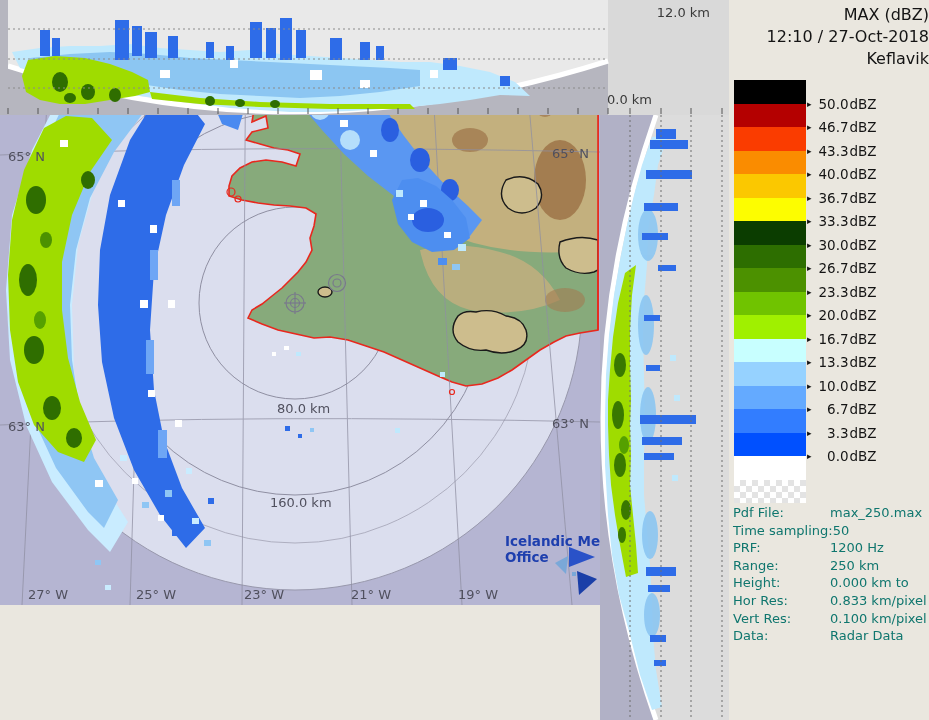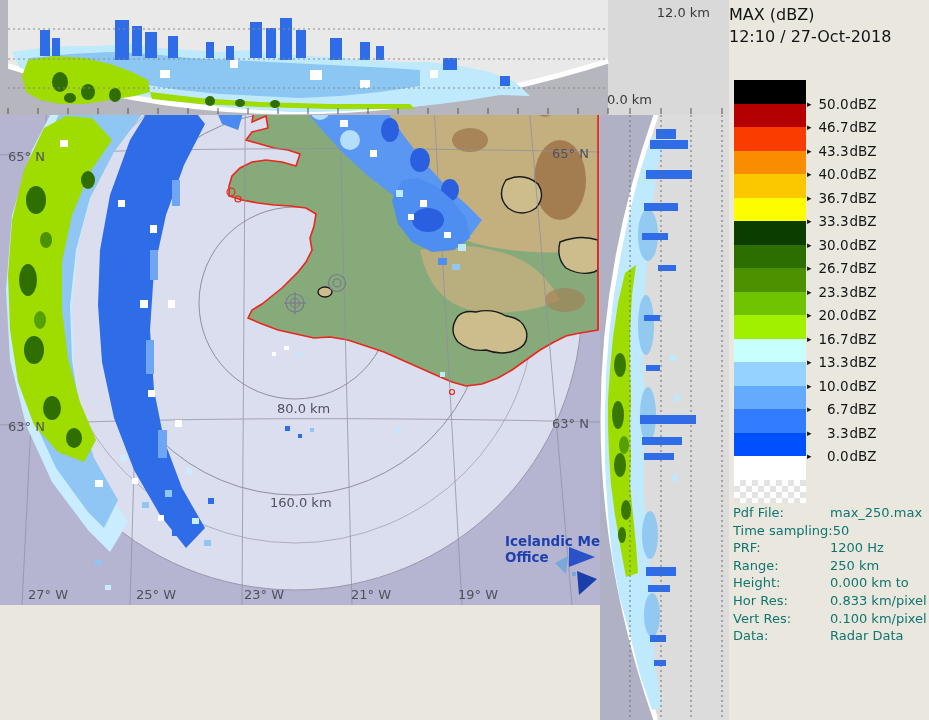--- a/index.html
+++ b/index.html
@@ -7,21 +7,21 @@
        font-family:"DejaVu Sans","Liberation Sans",sans-serif;background:#eae7df;}
   .panel{position:absolute;background:#d9d9d9;}
   #top-panel{left:0;top:0;width:729px;height:92px;}
   #map{left:0;top:115px;width:600px;height:605px;background:#b5b5d2;}
   #right-panel{left:600px;top:115px;width:129px;height:605px;}
   #sidebar{position:absolute;left:729px;top:0;width:200px;height:720px;background:#eae7df;}
   svg{display:block;}
   .axis-label{position:absolute;font-size:13px;color:#3a3a3a;}
   #lbl-12km{right:19px;top:5px;}
   #lbl-0km{left:607px;top:92px;}
-  #title{position:absolute;left:0;top:4px;width:200px;text-align:left;
+  #title{position:absolute;left:0;top:4px;width:200px;text-align:right;
          font-size:16px;line-height:22px;color:#141414;}
   #legend-bar{position:absolute;left:5px;top:80px;width:72px;}
   .band{width:72px;height:23.5px;}
   .checker{background-color:#fff;
     background-image:linear-gradient(45deg,#e3e3e3 25%,transparent 25%,transparent 75%,#e3e3e3 75%),
                      linear-gradient(45deg,#e3e3e3 25%,transparent 25%,transparent 75%,#e3e3e3 75%);
     background-size:12px 12px;background-position:0 0,6px 6px;}
   .legend-row{position:absolute;left:78px;height:18px;display:flex;align-items:center;
               font-size:13.5px;color:#141414;white-space:nowrap;}
   .legend-row .arrow{font-size:9px;margin-right:3px;}
@@ -357,20 +357,21 @@
         <line x1="91" y1="0" x2="91" y2="605"></line>
         <line x1="122" y1="0" x2="122" y2="605"></line>
       </g>
     </svg>
   </div>
 
   <div id="sidebar">
     <div id="title">
       <div>MAX (dBZ)</div>
       <div>12:10 / 27-Oct-2018</div>
+      <div>Keflavik</div>
     </div>
     <div id="legend-bar">
         <div class="band" style="background: rgb(0, 0, 0);"></div>
         <div class="band" style="background: rgb(180, 0, 0);"></div>
         <div class="band" style="background: rgb(250, 60, 0);"></div>
         <div class="band" style="background: rgb(250, 140, 0);"></div>
         <div class="band" style="background: rgb(251, 200, 0);"></div>
         <div class="band" style="background: rgb(253, 253, 0);"></div>
         <div class="band" style="background: rgb(11, 61, 0);"></div>
         <div class="band" style="background: rgb(45, 110, 0);"></div>

